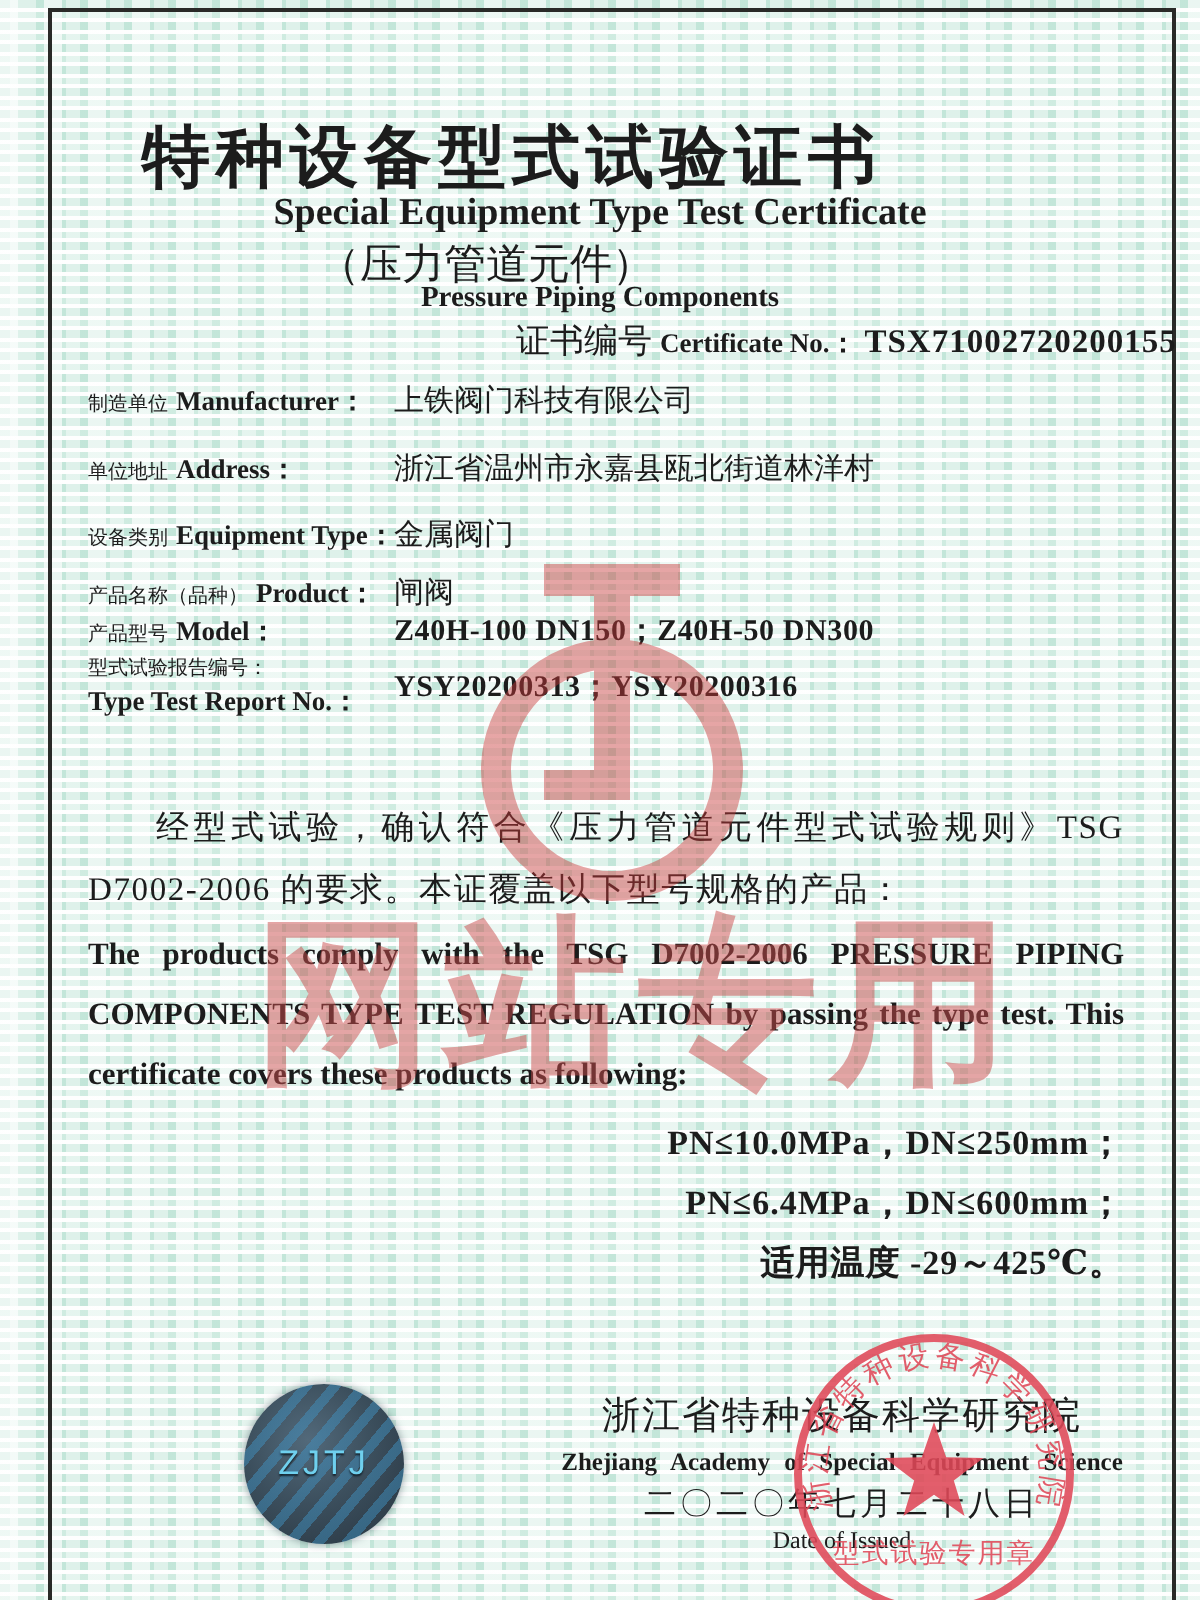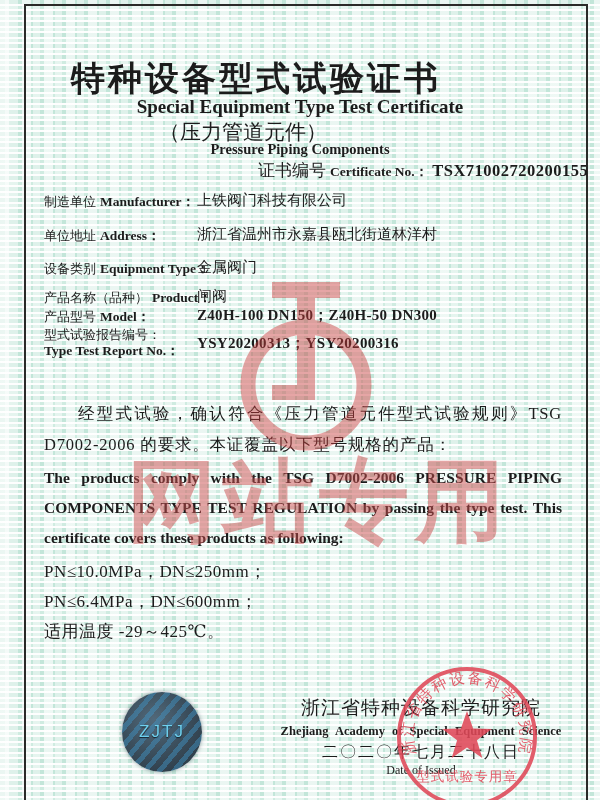--- a/index.html
+++ b/index.html
@@ -32,33 +32,33 @@
     font-size:21px; }
   .subtitle-en { position:absolute; top:141px; left:0; width:600px; text-align:center;
     font-size:14.5px; font-weight:bold; }
 
   .cert-no-line { position:absolute; top:159px; left:258px; white-space:nowrap; }
   .cert-no-line .zh { font-size:17px; }
   .cert-no-line .en { font-size:13.5px; font-weight:bold; }
   .cert-no-line .no { font-size:16.5px; font-weight:bold; letter-spacing:.5px; }
 
   .field-row { position:absolute; left:44px; width:520px; white-space:nowrap; }
-  .field-row .lzh { font-size:13px; }
+  .field-row .lzh { font-size:10px; }
   .field-row .len { font-size:13.5px; font-weight:bold; }
   .field-row .val { position:absolute; left:153px; top:-1px; font-size:15px; }
   .field-row .val.b { font-weight:bold; letter-spacing:.3px; }
   .field-row.stacked .lzh, .field-row.stacked .len { display:block; line-height:16px; }
   .field-row.stacked .val { top:7px; }
 
   .paragraph { position:absolute; left:44px; top:398px; width:518px; text-align:justify; }
   .paragraph .zh { font-size:16.5px; line-height:31px; text-indent:34px; letter-spacing:.8px; }
   .paragraph .en { font-size:15.5px; font-weight:bold; line-height:30px; margin-top:3px; }
 
-  .specs { position:absolute; left:44px; top:557px; width:518px; text-align:left;
-    font-weight:normal; }
+  .specs { position:absolute; left:44px; top:557px; width:518px; text-align:right;
+    font-weight:bold; }
   .specs div { font-size:17px; line-height:30px; letter-spacing:.5px; }
 
   .footer { position:absolute; left:280px; top:695px; width:282px; text-align:center; }
   .footer .issuer-zh { font-size:19px; letter-spacing:1px; }
   .footer .issuer-en { font-size:12.5px; font-weight:bold; word-spacing:4px; margin-top:3px; }
   .footer .date-zh { font-size:16px; letter-spacing:2px; margin-top:3px; }
   .footer .date-en { font-size:12px; margin-top:0px; }
 
   .hologram {
     position:absolute; left:122px; top:692px; width:80px; height:80px; border-radius:50%;

